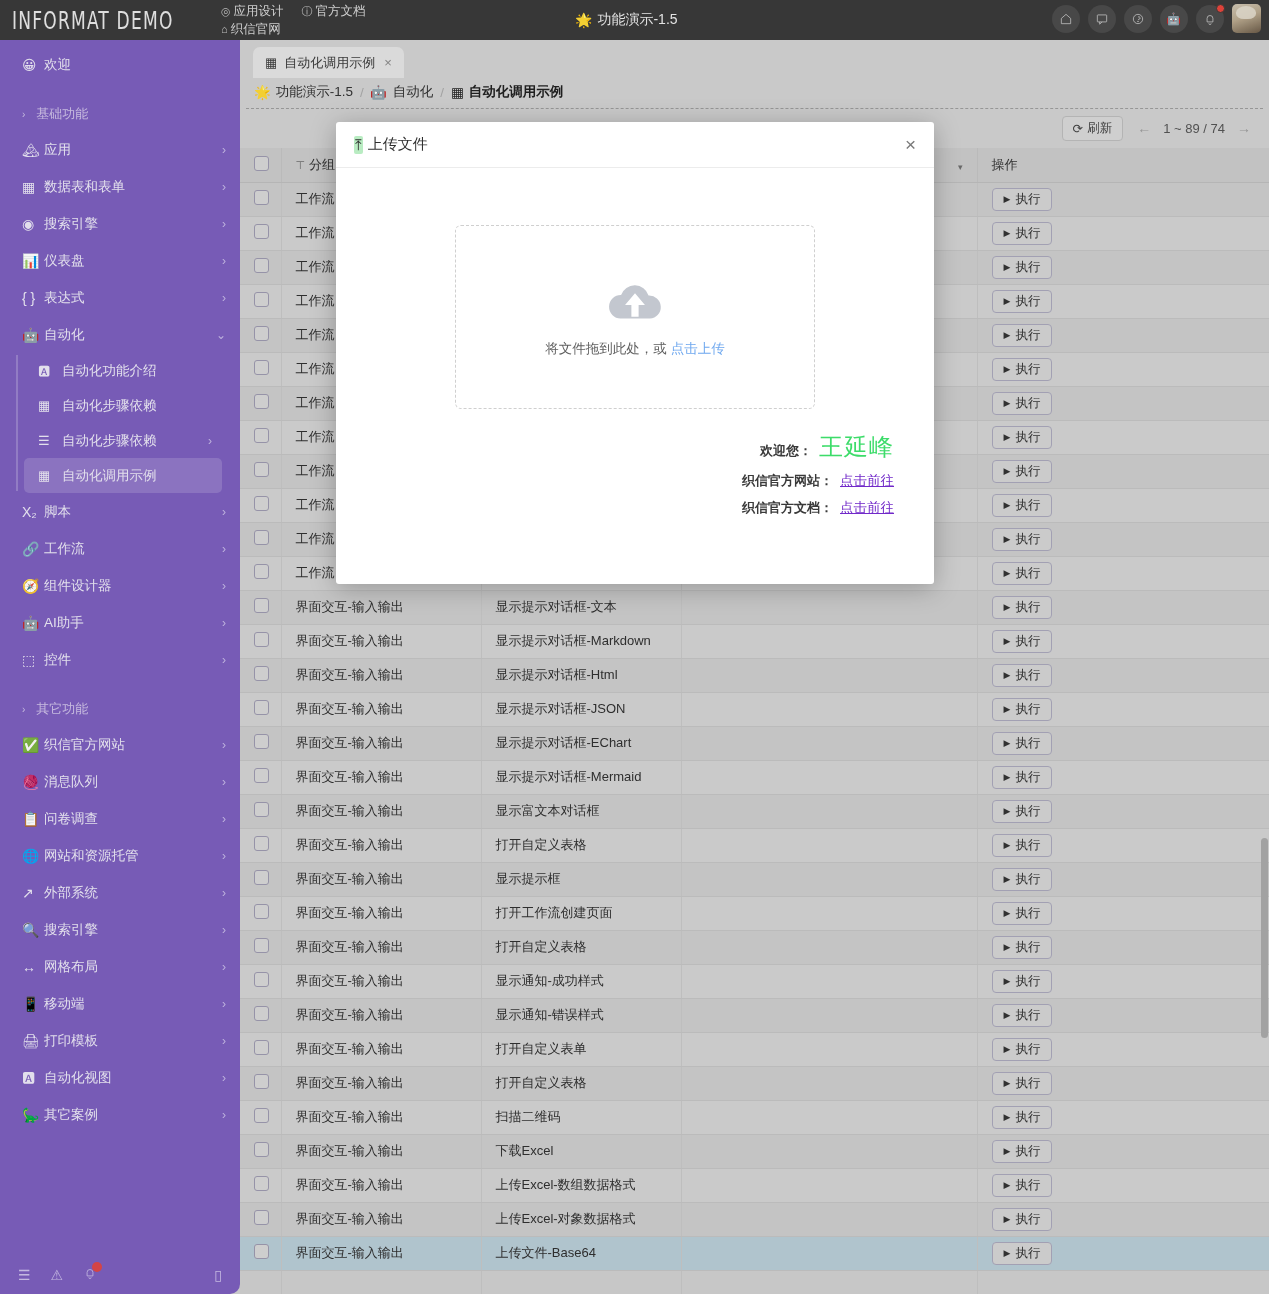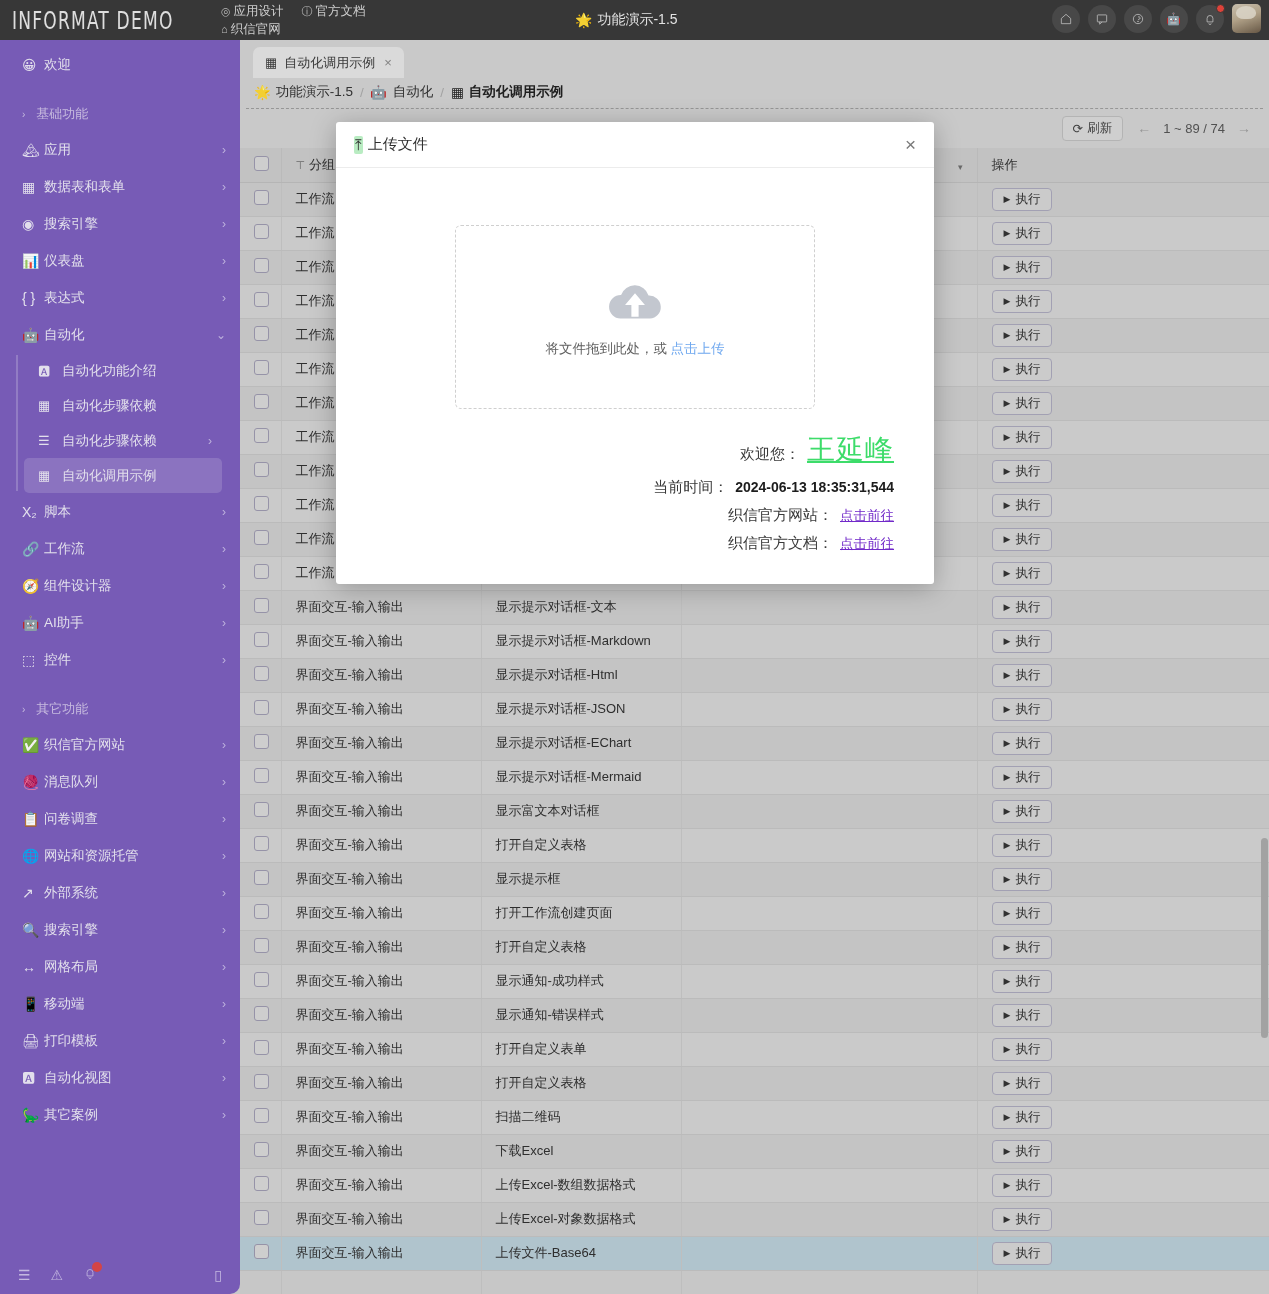--- a/index.html
+++ b/index.html
@@ -200,31 +200,31 @@
     background: #b9ecc2; border-radius: 2px; padding: 0 1px;
   }
   .modal-close {
     margin-left: auto; color: #7a7a7a; font-size: 19px; cursor: pointer; line-height: 1;
   }
   .modal-body { flex: 1; padding: 18px 20px 0 20px; }
   .dropzone {
     margin: 39px auto 0 auto; width: 360px; height: 184px;
     border: 1px dashed #cfcfcf; border-radius: 6px;
     display: flex; flex-direction: column; align-items: center; justify-content: center;
-    gap: 16px; cursor: pointer; background: #fff; font-family: Liberation Serif, serif;
+    gap: 16px; cursor: pointer; background: #fff;
   }
   .dz-text { font-size: 13.5px; color: #5f5f5f; }
   .dz-text .link { color: #6fa8ef; cursor: pointer; }
   .info-block {
     margin-top: 22px; padding-right: 20px; text-align: right;
     display: flex; flex-direction: column; gap: 9px;
   }
   .info-row { display: flex; justify-content: flex-end; align-items: baseline; gap: 7px; }
-  .info-label { font-size: 15px; color: #3a3a3a; }
-  .welcome-name { font-size: 28px; color: #3ddc6a; font-weight: 500; letter-spacing: 1px; text-decoration: underline; }
+  .info-label { font-size: 13px; color: #3a3a3a; font-weight: bold; }
+  .welcome-name { font-size: 24px; color: #3ddc6a; font-weight: 500; letter-spacing: 1px; }
   .info-value { font-size: 14px; color: #1d1d1d; font-weight: bold; }
   .info-link { font-size: 13.5px; color: #7129c9; text-decoration: underline; cursor: pointer; }
   .modal-foot {
     height: 56px; border-top: 1px solid #ececec; flex: none;
     display: flex; align-items: center; justify-content: flex-end; padding-right: 22px;
   }
   .upload-btn {
     height: 31px; padding: 0 19px; border: none; border-radius: 4px;
     background: #a0cbf8; color: #fff; font-size: 13.5px; cursor: pointer;
     font-family: inherit;
@@ -874,24 +874,20 @@
         <div class="dz-text">
           <span>将文件拖到此处，或 </span><span class="link">点击上传</span>
         </div>
       </div>
       <div class="info-block">
         <div class="info-row">
           <span class="info-label">欢迎您：</span>
           <span class="welcome-name">王延峰</span>
         </div>
         <div class="info-row">
-          <span class="info-label">当前时间：</span>
-          <span class="info-value">2024-06-13 18:35:31,544</span>
-        </div>
-        <div class="info-row">
           <span class="info-label">织信官方网站：</span>
           <span class="info-link">点击前往</span>
         </div>
         <div class="info-row">
           <span class="info-label">织信官方文档：</span>
           <span class="info-link">点击前往</span>
         </div>
       </div>
     </div>
   </div>

